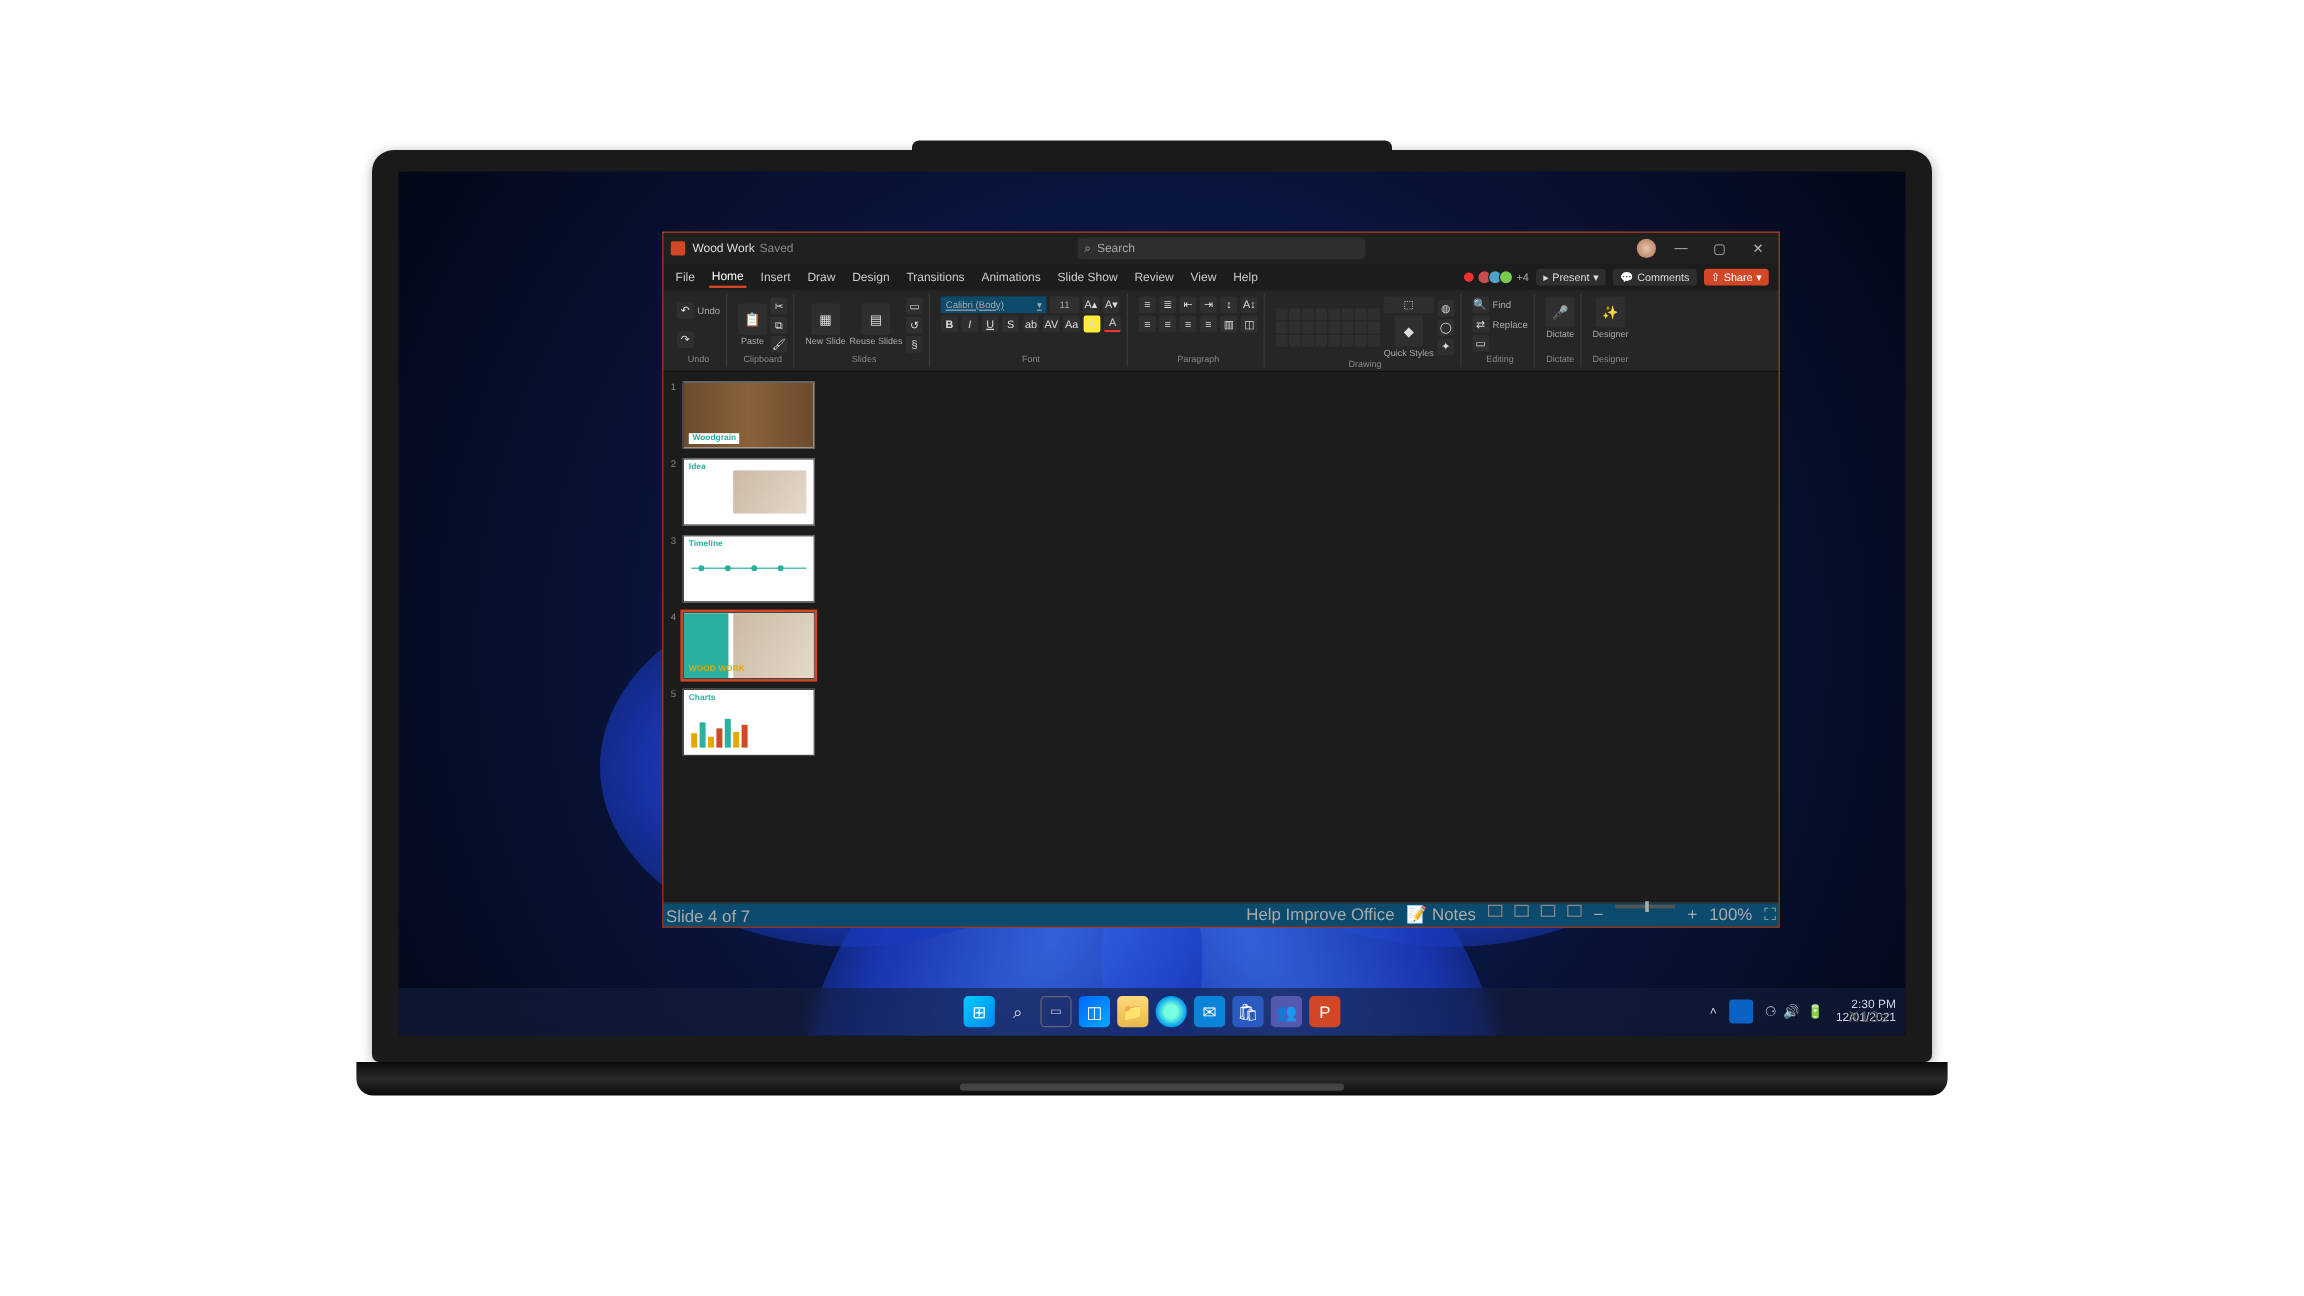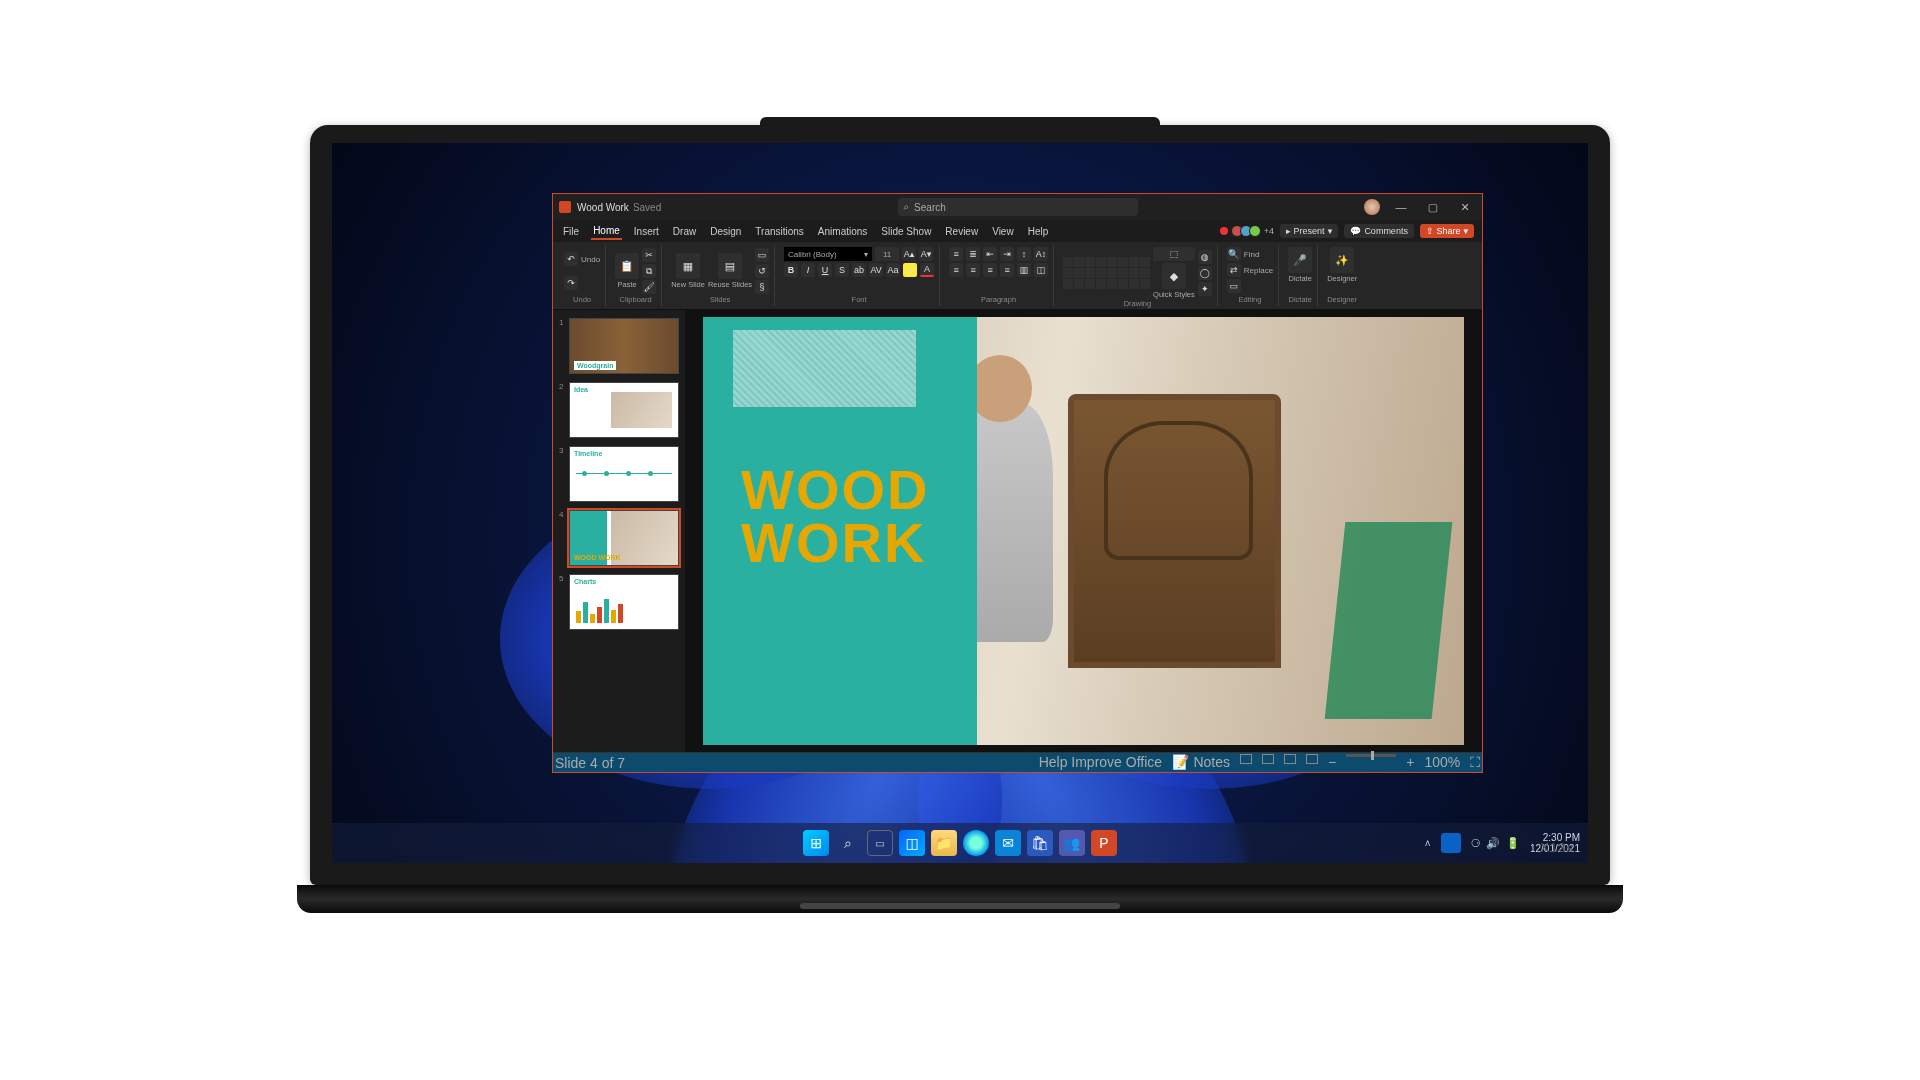--- a/index.html
+++ b/index.html
@@ -145,21 +145,21 @@
   height: 68px; background: #262626; border-bottom: 1px solid #111;
   display: flex; align-items: stretch; padding: 3px 6px; gap: 4px;
   font-size: 8px; color: #aaa;
 }
 .rgroup { display: flex; flex-direction: column; border-right: 1px solid #3a3a3a; padding: 2px 5px; }
 .rgroup .row { display: flex; gap: 3px; flex: 1; align-items: center; }
 .rgroup .lbl { text-align: center; font-size: 7.5px; color: #888; margin-top: auto; }
 .rbtn { background: #2f2f2f; border-radius: 2px; min-width: 14px; height: 14px; display: flex; align-items: center; justify-content: center; color: #ddd; font-size: 9px; }
 .rbtn.big { width: 24px; height: 26px; flex-direction: column; font-size: 11px; }
 .bigcol { display: flex; flex-direction: column; align-items: center; gap: 1px; font-size: 7.5px; }
-.fontpick { background: #000000; width: 88px; height: 14px; font-size: 8px; padding: 0 4px; display: flex; align-items: center; justify-content: space-between; }
+.fontpick { background: #0c4a6e; width: 88px; height: 14px; font-size: 8px; padding: 0 4px; display: flex; align-items: center; justify-content: space-between; text-decoration: underline; }
 .sizepick { background: #2f2f2f; width: 24px; height: 14px; font-size: 8px; display: flex; align-items: center; justify-content: center; }
 .shapegrid { display: grid; grid-template-columns: repeat(8,10px); grid-auto-rows: 10px; gap: 1px; }
 .shapegrid div { background: #2f2f2f; }
 
 .workarea { flex: 1; display: flex; background: #1c1c1c; overflow: hidden; }
 .thumbs {
   width: 132px; background: #1c1c1c; padding: 8px 6px;
   display: flex; flex-direction: column; gap: 8px; overflow: hidden;
 }
 .thumbrow { display: flex; gap: 4px; align-items: flex-start; }
@@ -507,34 +507,20 @@
                   <span style="height:30%;background:#e6a800"></span>
                   <span style="height:55%;background:#d24726"></span>
                   <span style="height:80%;background:#2ab0a0"></span>
                   <span style="height:45%;background:#e6a800"></span>
                   <span style="height:65%;background:#d24726"></span>
                 </div>
               </div>
             </div>
           </div>
 
-          <div class="canvas">
-            <div class="slide">
-              <div class="photo"></div>
-              <div class="green-furn"></div>
-              <div class="chair"></div>
-              <div class="person"></div>
-              <div class="teal"></div>
-              <div class="scribble"></div>
-              <div class="title">
-                <div>WOOD</div>
-                <div>WORK</div>
-              </div>
-            </div>
-          </div>
         </div>
 
         <div class="statusbar">
           <span>Slide 4 of 7</span>
           <div class="right">
             <span>Help Improve Office</span>
             <span>📝 <span>Notes</span></span>
             <div class="sbicon"></div>
             <div class="sbicon"></div>
             <div class="sbicon"></div>

